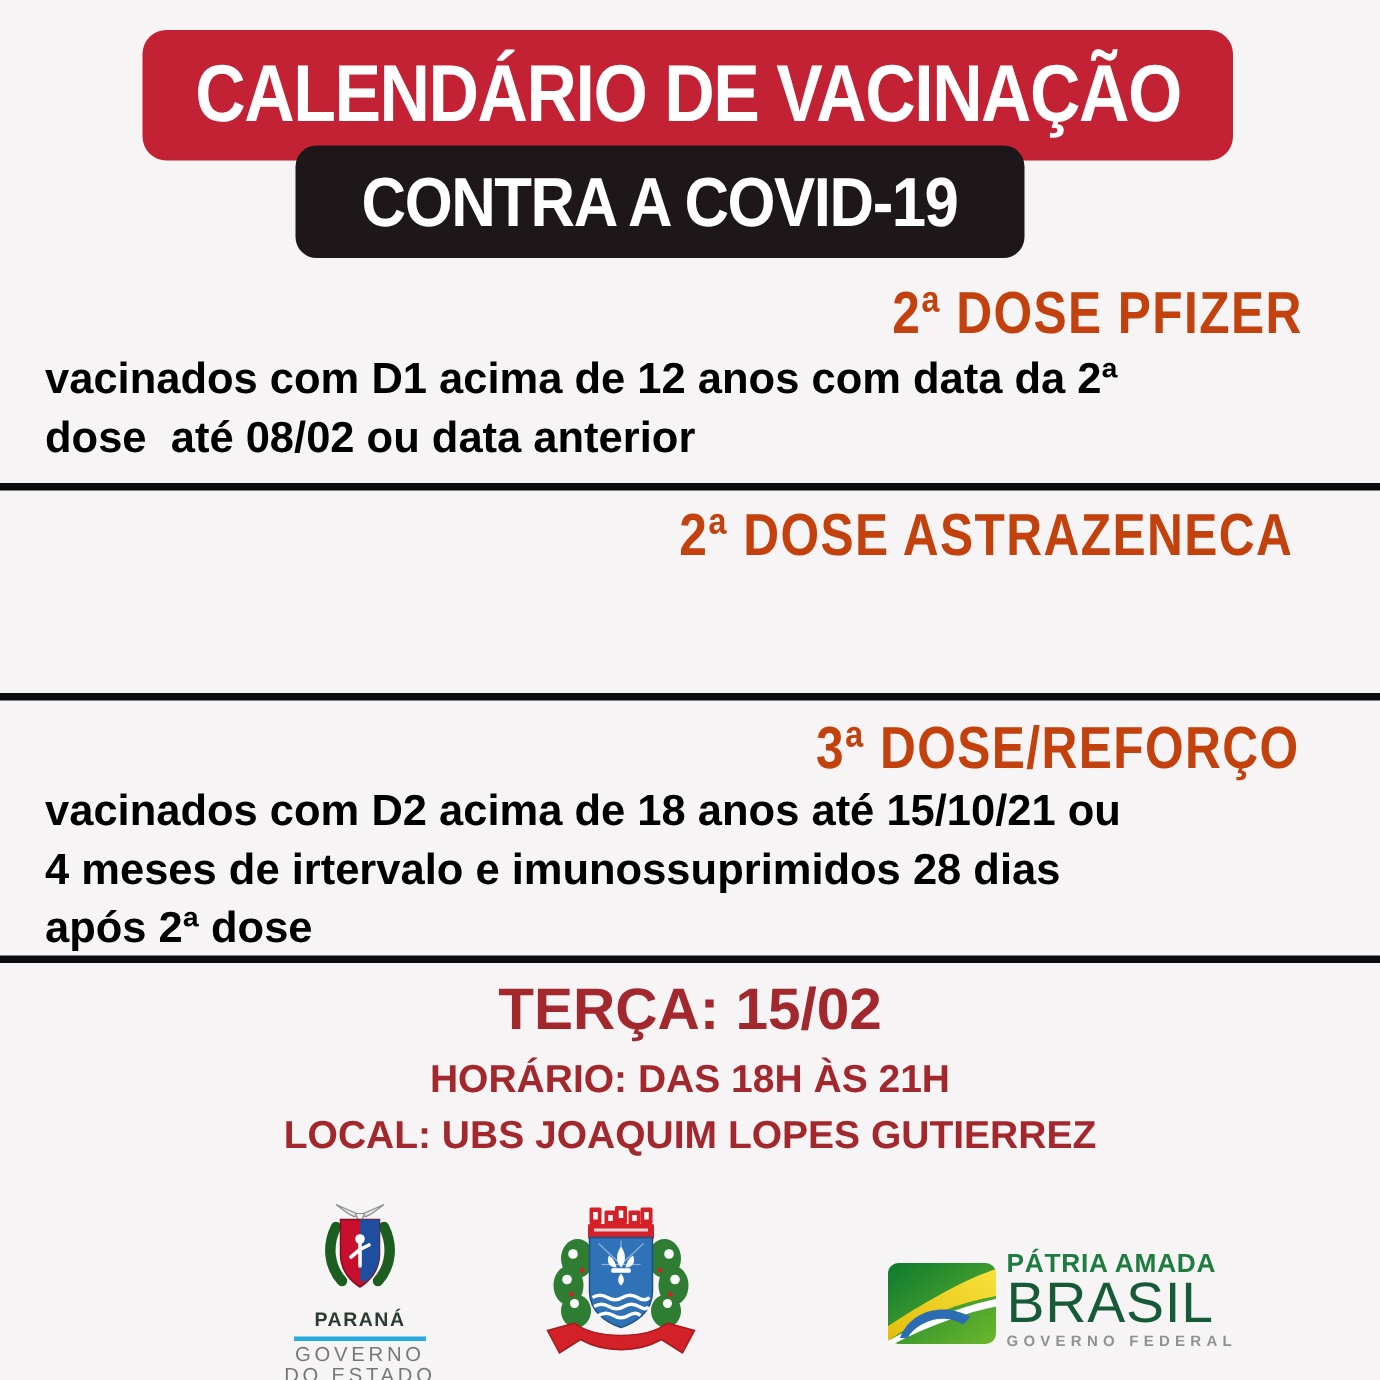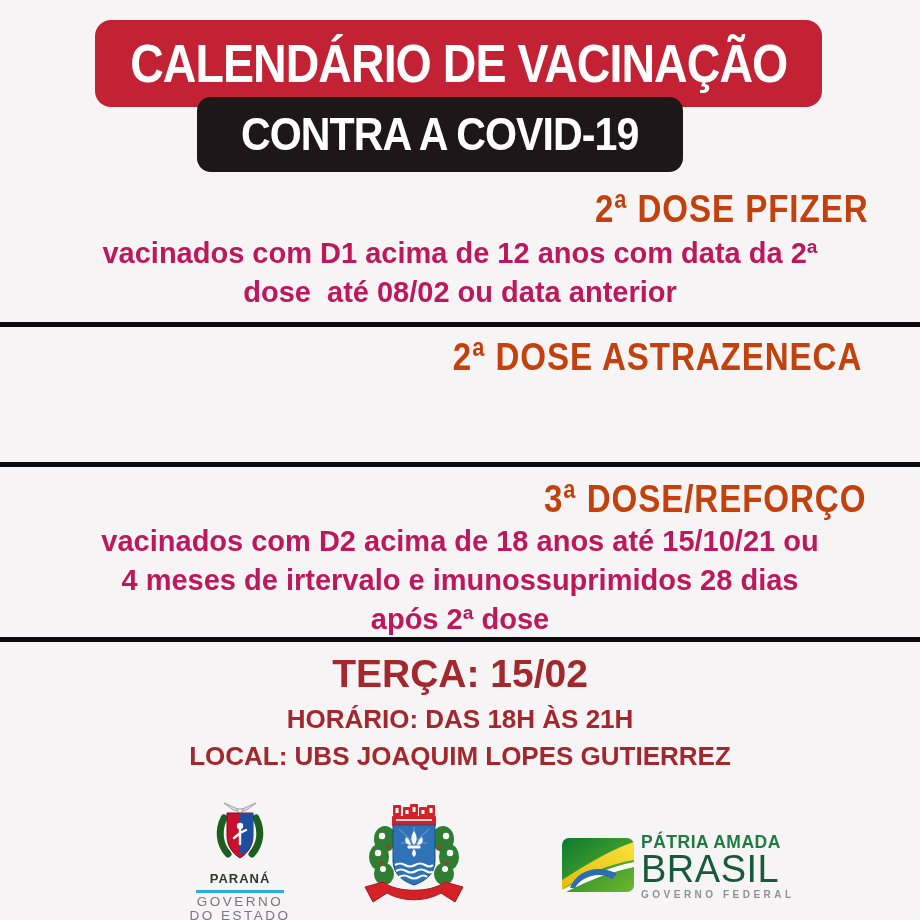--- a/index.html
+++ b/index.html
@@ -13,22 +13,22 @@
     color:#ffffff;font-weight:700;font-size:48px;letter-spacing:-1px;white-space:nowrap;}
   .subtitle-banner{position:absolute;left:197px;top:97px;width:486px;height:75px;
     background:#1d1719;border-radius:14px;display:flex;align-items:center;justify-content:center;}
   .subtitle-banner span{display:inline-block;transform:scale(0.98,1.1);
     color:#ffffff;font-weight:700;font-size:42px;letter-spacing:-1px;white-space:nowrap;}
 
   
   .section-heading{position:absolute;left:40px;width:840px;text-align:right;
     color:#c2410c;font-weight:700;font-size:36px;letter-spacing:1px;}
   .section-heading span{display:inline-block;transform:scale(0.92,1.1);}
-  .section-body{position:absolute;left:30px;width:860px;text-align:center;
-    color:#be185d;font-weight:700;font-size:29px;line-height:39px;white-space:pre-wrap;}
+  .section-body{position:absolute;left:30px;width:860px;
+    color:#000000;font-weight:700;font-size:29px;line-height:39px;white-space:pre-wrap;}
   .sep{position:absolute;left:0;width:920px;height:5px;background:#0b0b10;}
 
   .sec1-heading{top:188px;}
   .sec1-body{top:234px;}
   .sep1{top:322px;}
   .sec2-heading{top:336px;}
   .sec2-body{top:380px;}
   .sep2{top:462px;}
   .sec3-heading{top:478px;}
   .sec3-body{top:522px;}
@@ -44,21 +44,21 @@
 
   
   .parana-logo{position:absolute;left:188px;top:800px;width:104px;
     display:flex;flex-direction:column;align-items:center;}
   .parana-name{color:#2b3b30;font-weight:700;font-size:13px;letter-spacing:1px;line-height:19px;margin-top:1px;}
   .parana-underline{width:88px;height:3px;background:#29abe2;margin:2px 0 2px 0;}
   .parana-gov{color:#77787b;font-weight:400;font-size:13.5px;letter-spacing:2.5px;line-height:14px;}
 
   .city-crest{position:absolute;left:355px;top:803px;width:118px;height:112px;}
 
-  .brasil-logo{position:absolute;left:529px;top:833px;display:flex;align-items:center;padding-left:33px;}
+  .brasil-logo{position:absolute;left:559px;top:833px;display:flex;align-items:flex-end;padding-left:33px;}
   .brasil-text{margin-left:7px;display:flex;flex-direction:column;}
   .brasil-tagline{color:#1d7c40;font-weight:700;font-size:17.5px;letter-spacing:0.5px;line-height:19px;}
   .brasil-name{color:#175a38;font-weight:400;font-size:38px;line-height:34px;letter-spacing:0.5px;}
   .brasil-subtext{color:#8f9294;font-weight:700;font-size:10px;letter-spacing:3.5px;line-height:13px;margin-top:2px;}
 </style>
 </head>
 <body>
 
 <div class="poster">
 

